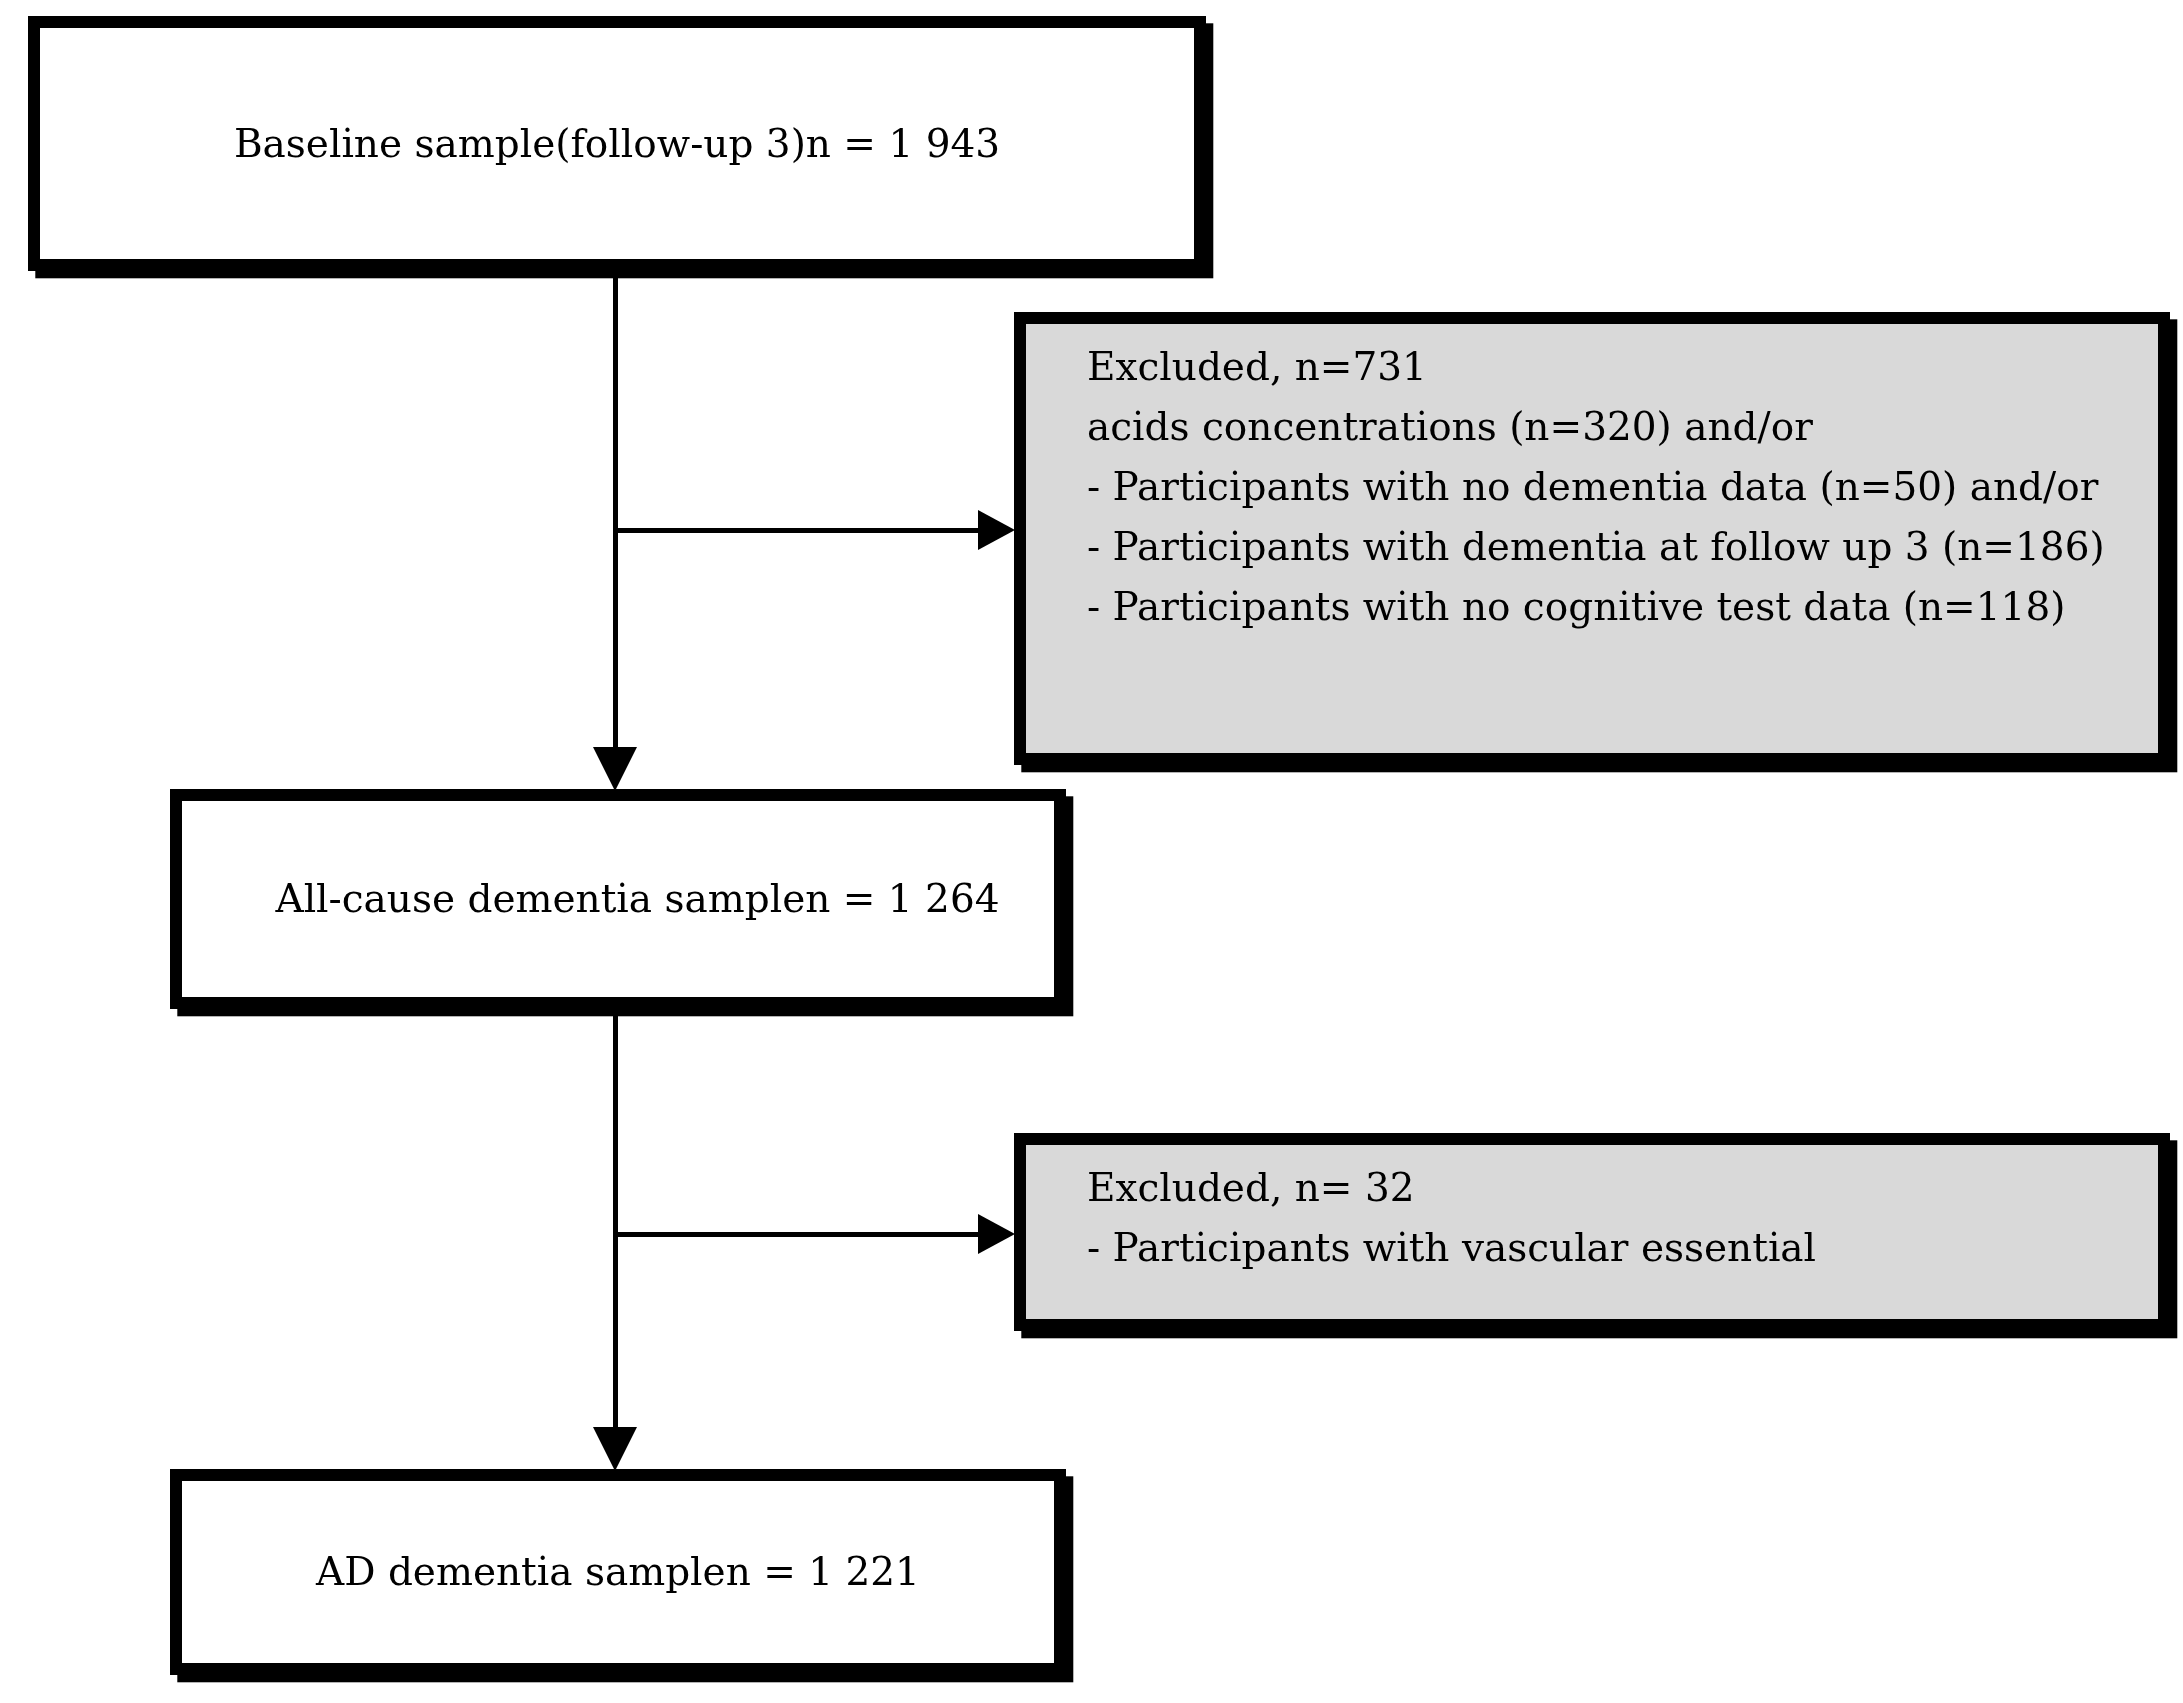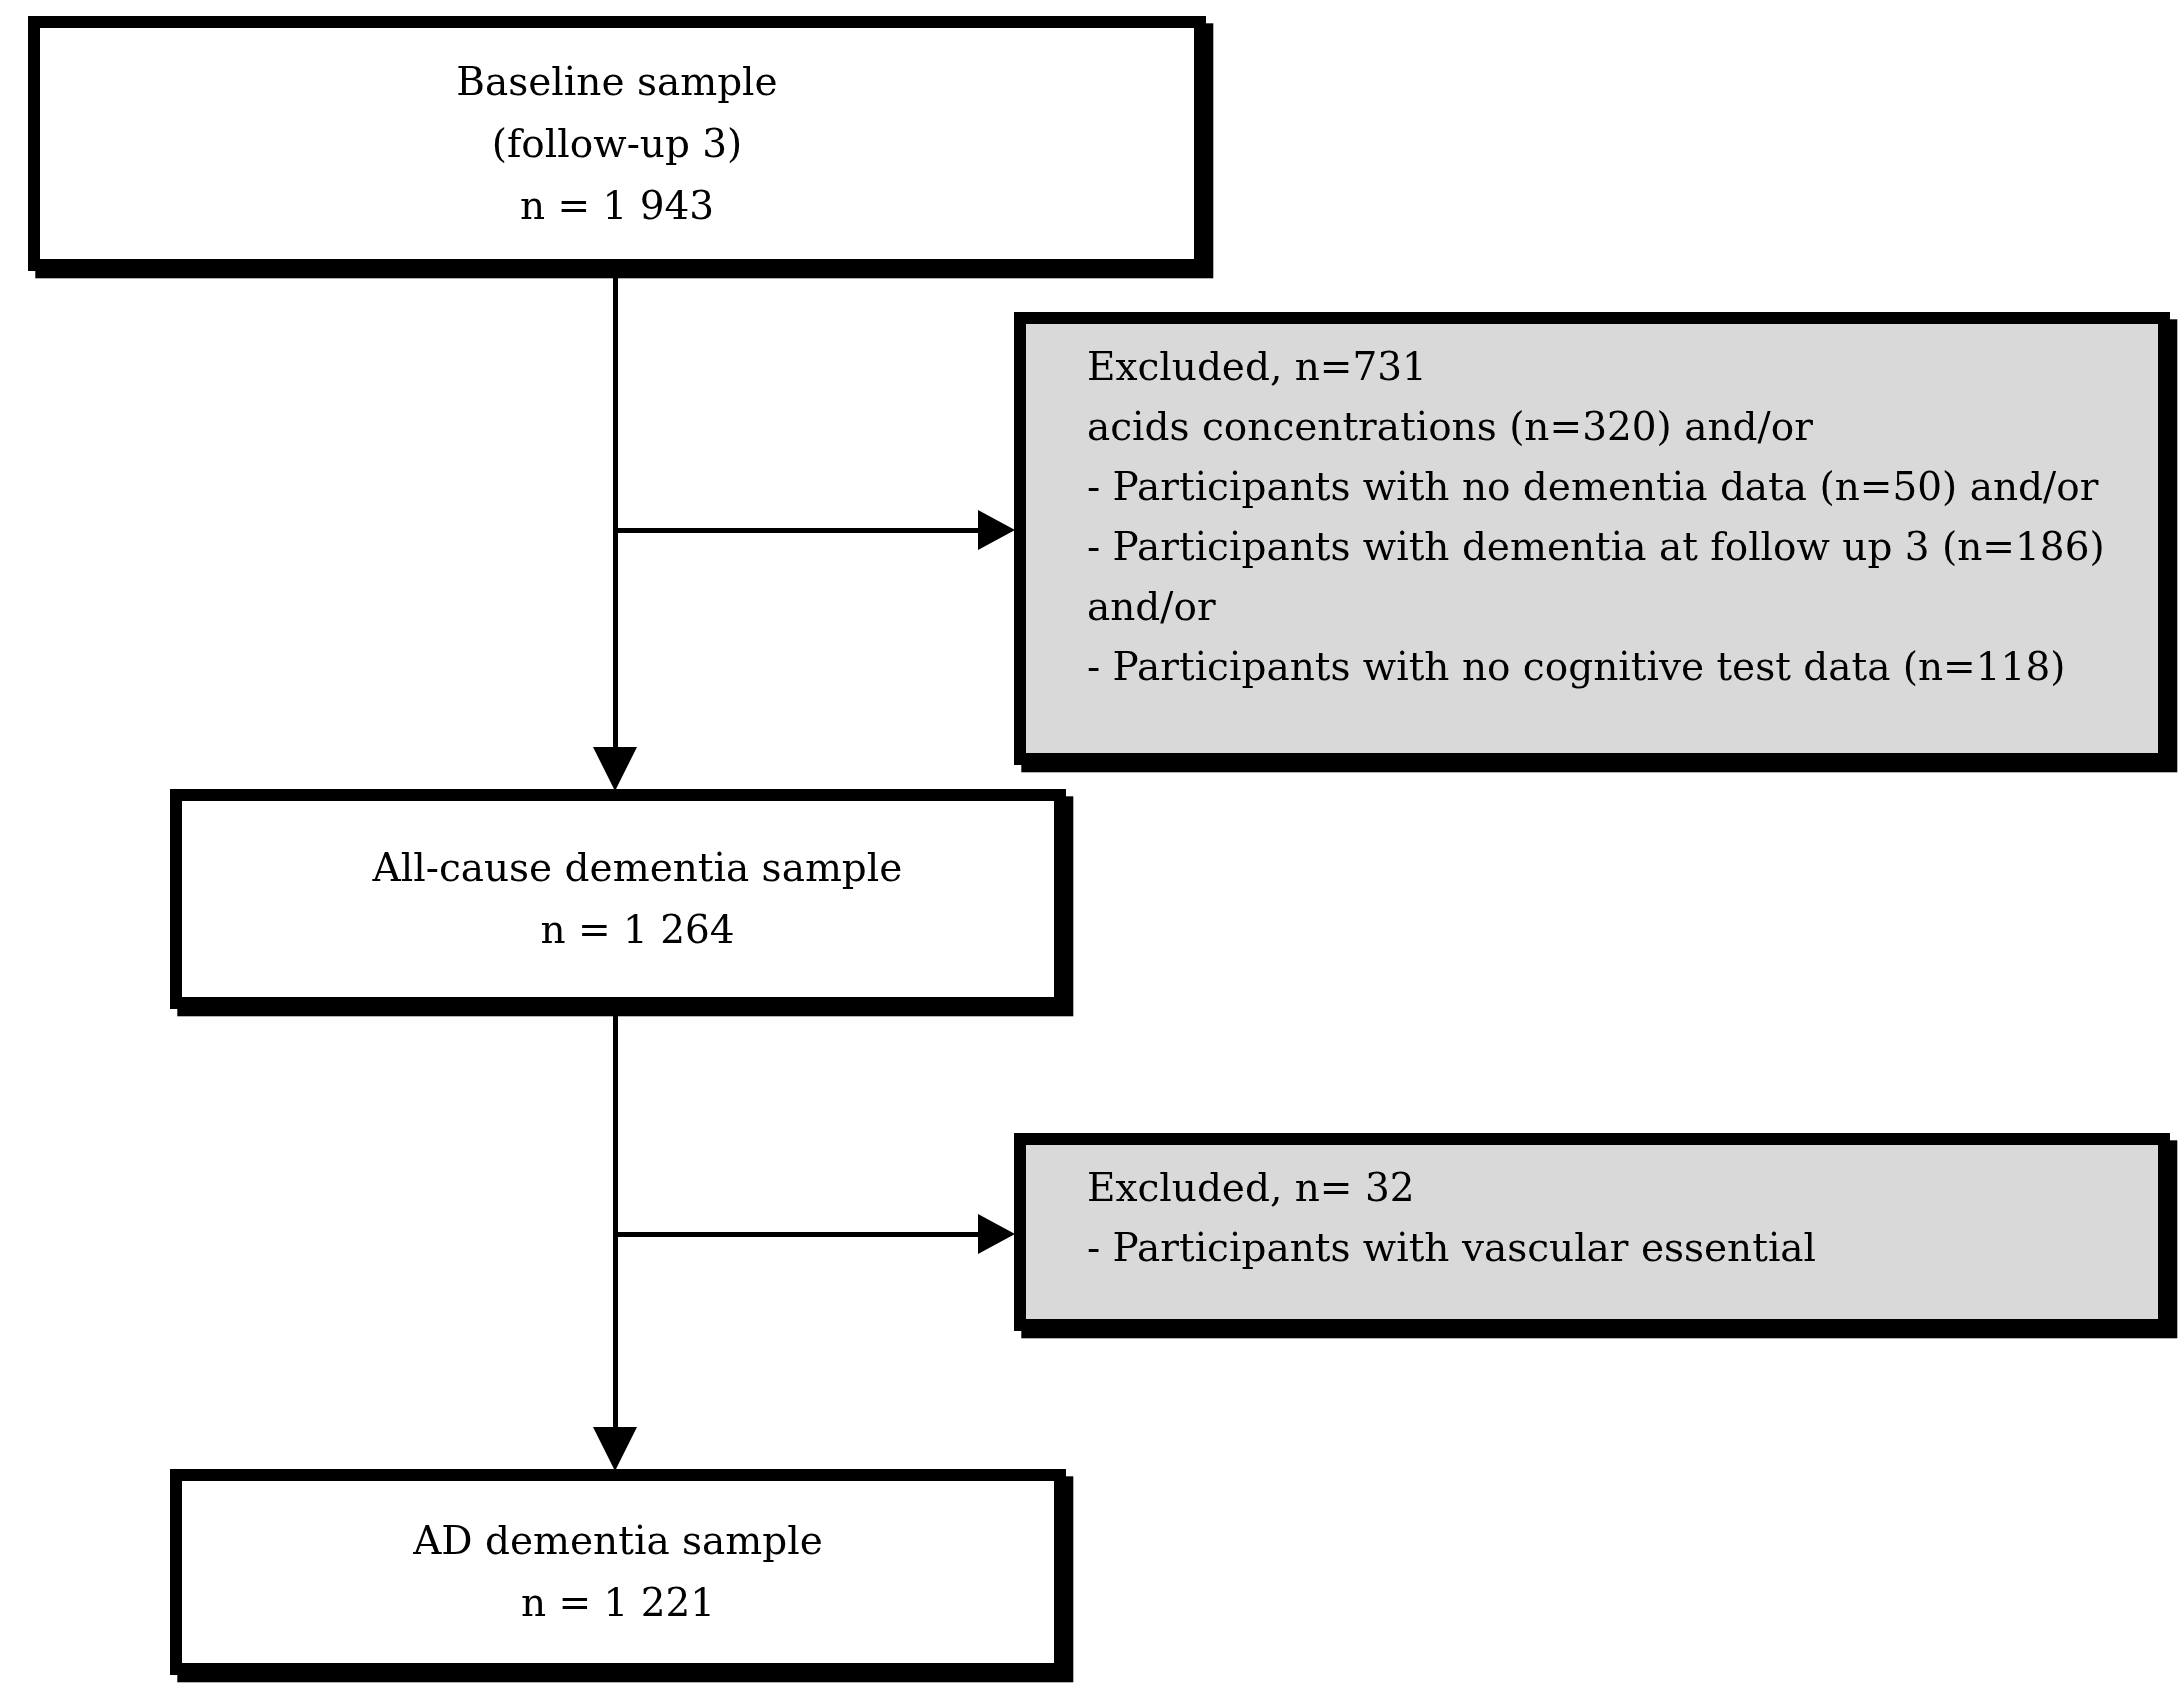--- a/index.html
+++ b/index.html
@@ -19,21 +19,20 @@
   }
   .box {
     position: absolute;
     box-sizing: border-box;
     border: 12px solid #000000;
     box-shadow: 7.3px 7.3px 0 #000000;
   }
   .box.white {
     background: #ffffff;
     display: flex;
-    flex-direction: column;
     justify-content: center;
     align-items: center;
     text-align: center;
   }
   .box.gray {
     background: #d9d9d9;
     padding: 13px 24px 0 45px;
     text-align: left;
   }
   .box.white .line { line-height: 62px; white-space: nowrap; }
@@ -95,21 +94,20 @@
   <div class="arrow-down" id="arrow-down1"></div>
 
   <div class="hline" id="hline1"></div>
   <div class="arrow-right" id="arrow-right1"></div>
 
   <div class="box gray" id="box-excluded1">
       <div class="line">Excluded, n=731</div>
       <div class="line">acids concentrations (n=320) and/or</div>
       <div class="line">- Participants with no dementia data (n=50) and/or</div>
       <div class="line">- Participants with dementia at follow up 3 (n=186)</div>
-      <div class="line">and/or</div>
       <div class="line">- Participants with no cognitive test data (n=118)</div>
     </div>
 
   <div class="box white" id="box-allcause">
       <div class="line">All-cause dementia sample</div>
       <div class="line">n = 1 264</div>
     </div>
 
   <div class="vline" id="vline2"></div>
   <div class="arrow-down" id="arrow-down2"></div>

